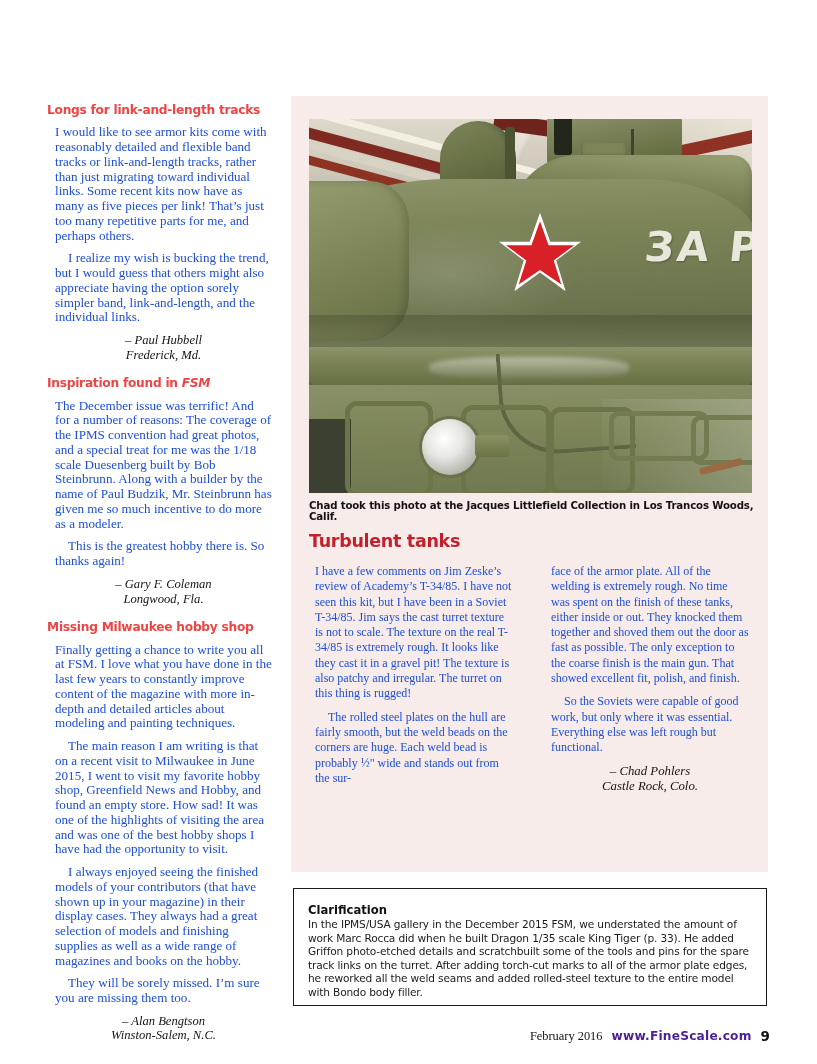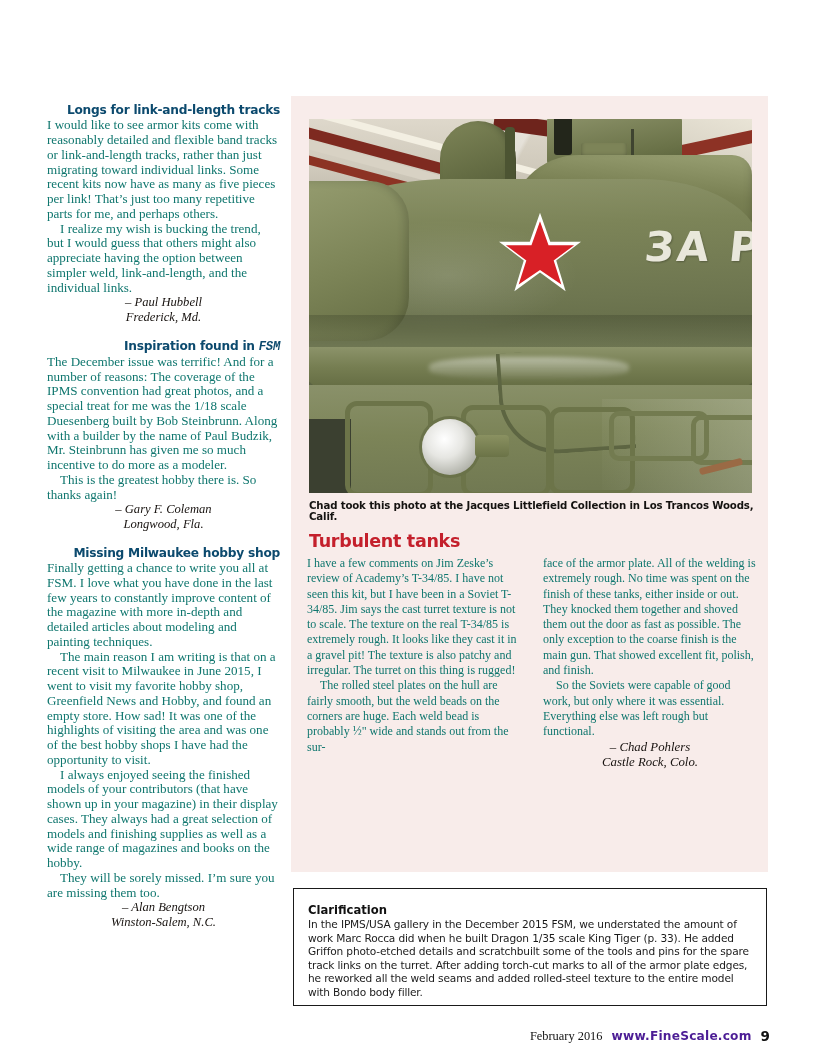--- a/index.html
+++ b/index.html
@@ -19,40 +19,38 @@
   
   .left-col {
     position: absolute;
     left: 47px;
     top: 103px;
     width: 233px;
   }
   .letter-block { margin-bottom: 14px; }
 
   .letter-head {
-    color: #0c4a6e;
+    color: #ef4444;
     font-family: "DejaVu Sans", sans-serif;
     font-weight: bold;
     font-size: 12.2px;
     letter-spacing: -0.25px;
     line-height: 1.18;
     margin: 0 0 1px 0;
-    text-align: right;
   }
   .letter-head .ital {
     font-style: italic;
-    font-family: Liberation Mono, monospace;
   }
 
   .bodytext {
     font-family: "Liberation Serif", serif;
     font-size: 13.1px;
     line-height: 14.75px;
-    color: #0f766e;
-    margin: 0;
+    color: #1d4ed8;
+    margin: 8px;
     text-align: left;
     hyphens: manual;
   }
   .bodytext.indent { text-indent: 13px; }
   .sig {
     font-family: "Liberation Serif", serif;
     font-style: italic;
     font-size: 12.6px;
     line-height: 14.6px;
     color: #17120f;
@@ -357,21 +355,21 @@
 </head>
 <body>
 
 <div class="page">
 
   <div class="left-col">
 
     <div class="letter-block">
       <h2 class="letter-head">Longs for link-and-length tracks</h2>
       <p class="bodytext">I would like to see armor kits come with reasonably detailed and flexible band tracks or link-and-length tracks, rather than just migrating toward individual links. Some recent kits now have as many as five pieces per link! That’s just too many repetitive parts for me, and perhaps others.</p>
-      <p class="bodytext indent">I realize my wish is bucking the trend, but I would guess that others might also appreciate having the option between simpler weld, link-and-length, and the individual links.</p>
+      <p class="bodytext indent">I realize my wish is bucking the trend, but I would guess that others might also appreciate having the option sorely simpler band, link-and-length, and the individual links.</p>
       <p class="sig">– Paul Hubbell</p>
       <p class="sig">Frederick, Md.</p>
     </div>
 
     <div class="letter-block">
       <h2 class="letter-head"><span>Inspiration found in </span><span class="ital">FSM</span></h2>
       <p class="bodytext">The December issue was terrific! And for a number of reasons: The coverage of the IPMS convention had great photos, and a special treat for me was the 1/18 scale Duesenberg built by Bob Steinbrunn. Along with a builder by the name of Paul Budzik, Mr. Steinbrunn has given me so much incentive to do more as a modeler.</p>
       <p class="bodytext indent">This is the greatest hobby there is. So thanks again!</p>
       <p class="sig">– Gary F. Coleman</p>
       <p class="sig">Longwood, Fla.</p>

